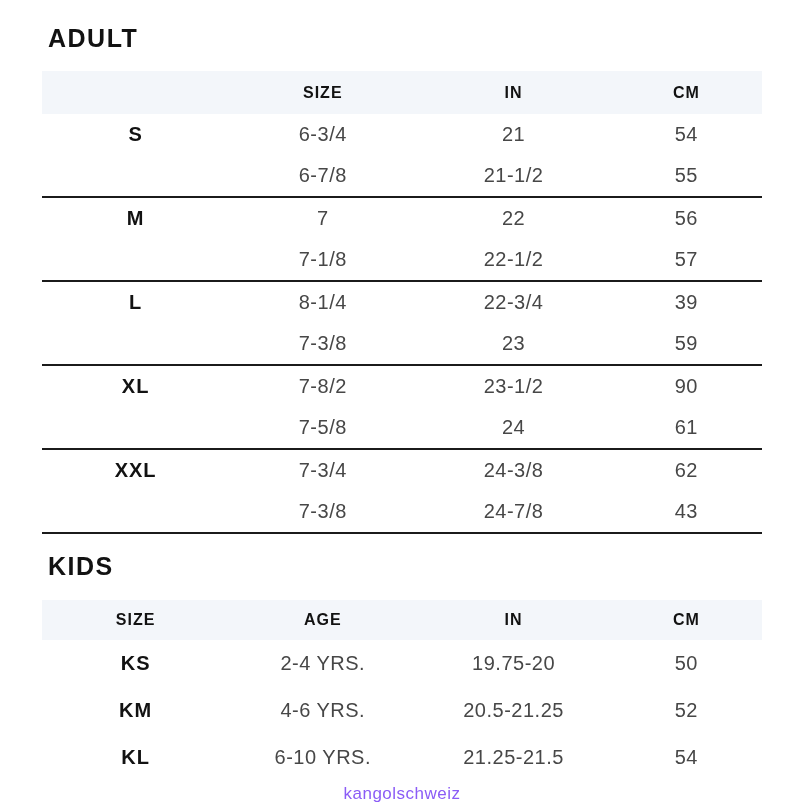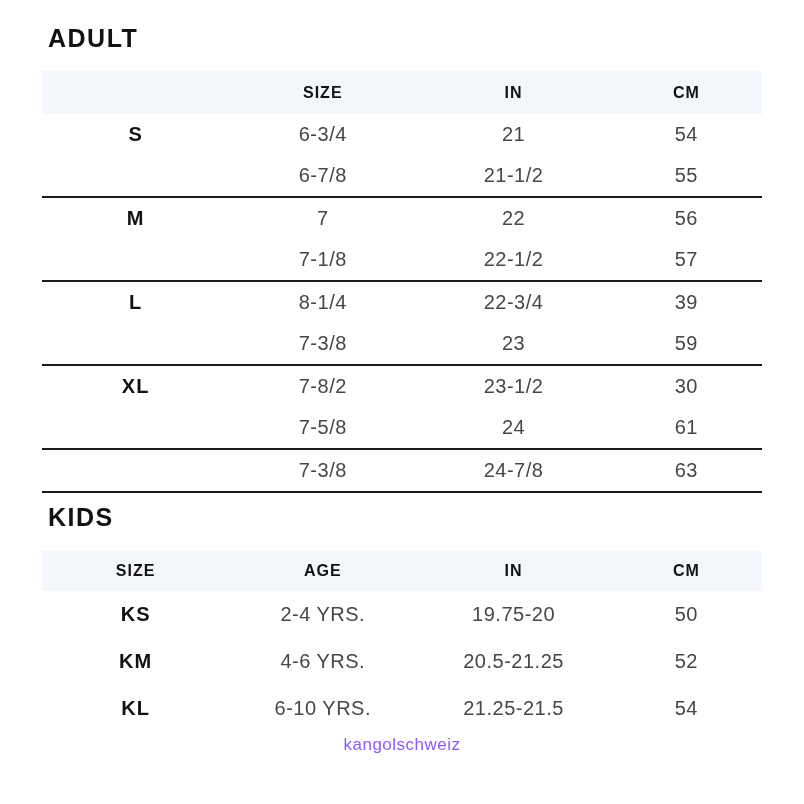--- a/index.html
+++ b/index.html
@@ -14,21 +14,21 @@
   }
   .section-title {
     margin: 0;
     padding: 26px 0 0 48px;
     font-size: 25px;
     font-weight: 700;
     letter-spacing: 1.5px;
     color: #121212;
     line-height: 1.0;
   }
-  .section-title.kids { padding-top: 12px; }
+  .section-title.kids { padding-top: 20px; }
   .size-table {
     width: 720px;
     margin-left: 42px;
   }
   .size-table.adult { margin-top: 20px; }
   .size-table.kids { margin-top: 21px; }
   .header-band {
     display: grid;
     grid-template-columns: 26% 26% 27% 21%;
     align-items: center;
@@ -124,36 +124,42 @@
         <div class="cell">23</div>
         <div class="cell">59</div>
       </div>
     </div>
 
     <div class="group">
       <div class="row">
         <div class="cell label">XL</div>
         <div class="cell">7-8/2</div>
         <div class="cell">23-1/2</div>
-        <div class="cell">30</div>
+        <div class="cell">90</div>
       </div>
       <div class="row">
         <div class="cell label"></div>
         <div class="cell">7-5/8</div>
         <div class="cell">24</div>
         <div class="cell">61</div>
       </div>
     </div>
 
     <div class="group">
       <div class="row">
+        <div class="cell label">XXL</div>
+        <div class="cell">7-3/4</div>
+        <div class="cell">24-3/8</div>
+        <div class="cell">62</div>
+      </div>
+      <div class="row">
         <div class="cell label"></div>
         <div class="cell">7-3/8</div>
         <div class="cell">24-7/8</div>
-        <div class="cell">63</div>
+        <div class="cell">43</div>
       </div>
     </div>
   </div>
 
   <h2 class="section-title kids">KIDS</h2>
 
   <div class="size-table kids">
     <div class="header-band">
       <div class="hcell">SIZE</div>
       <div class="hcell">AGE</div>

